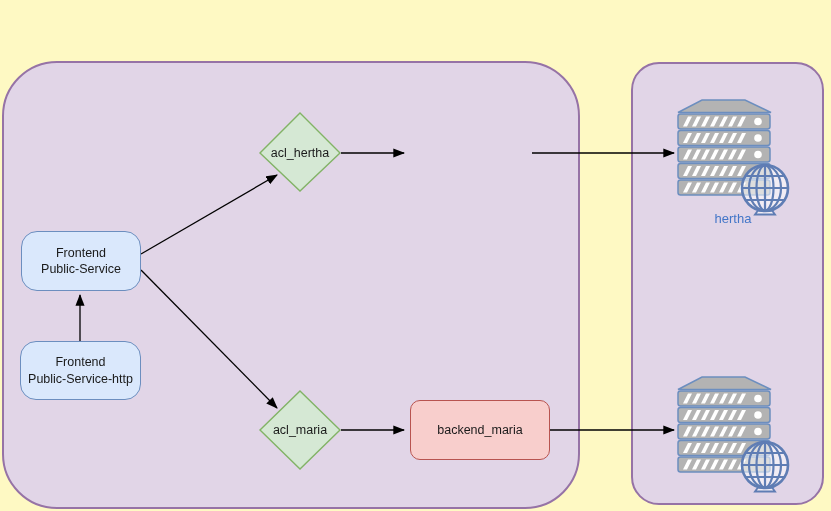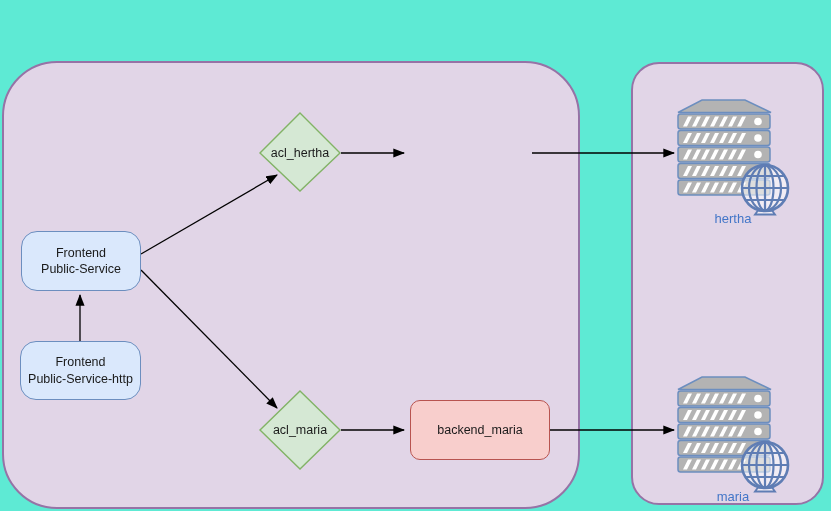--- a/index.html
+++ b/index.html
@@ -1,20 +1,20 @@
 <!DOCTYPE html>
 <html><head>
 <meta charset="utf-8">
 <style>
   html, body { margin: 0; padding: 0; background: #000000; }
   .stage {
     position: relative;
     width: 831px;
     height: 511px;
-    background: #5eead4;
+    background: #fef9c3;
     overflow: hidden;
     font-family: "Liberation Sans", sans-serif;
   }
   .zone {
     position: absolute;
     box-sizing: border-box;
     background: #e1d5e7;
     border: 2px solid #9673a6;
     z-index: 1;
   }
@@ -149,15 +149,14 @@
 Public-Service</div>
 
   <div class="node node-blue node-frontend-http">Frontend
 Public-Service-http</div>
 
 
   <div class="node node-red node-backend-maria">backend_maria</div>
 
   <div class="srv-label srv-label-hertha">hertha</div>
 
-  <div class="srv-label srv-label-maria">maria</div>
 
 </div>
 
 </body></html>

